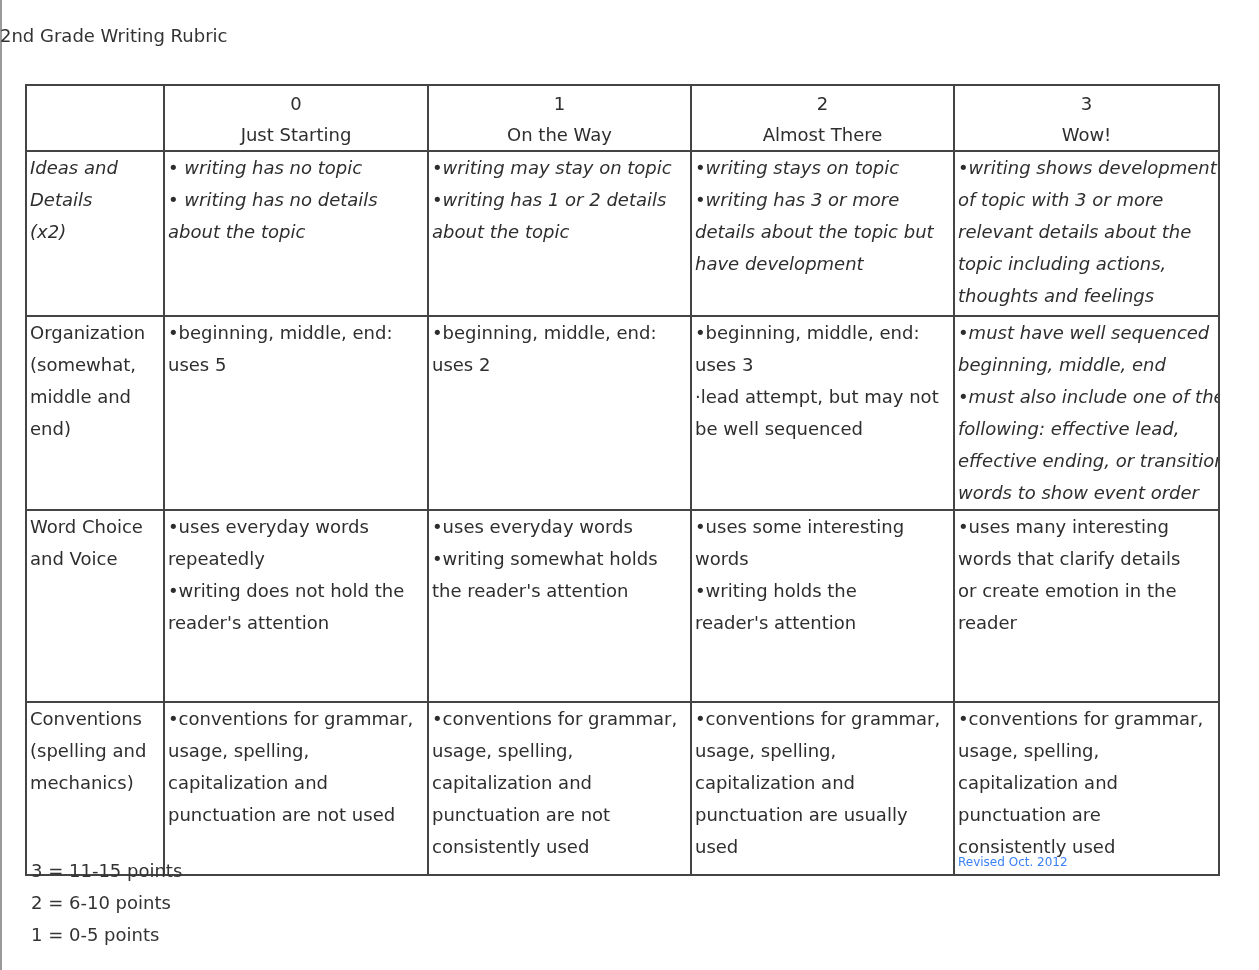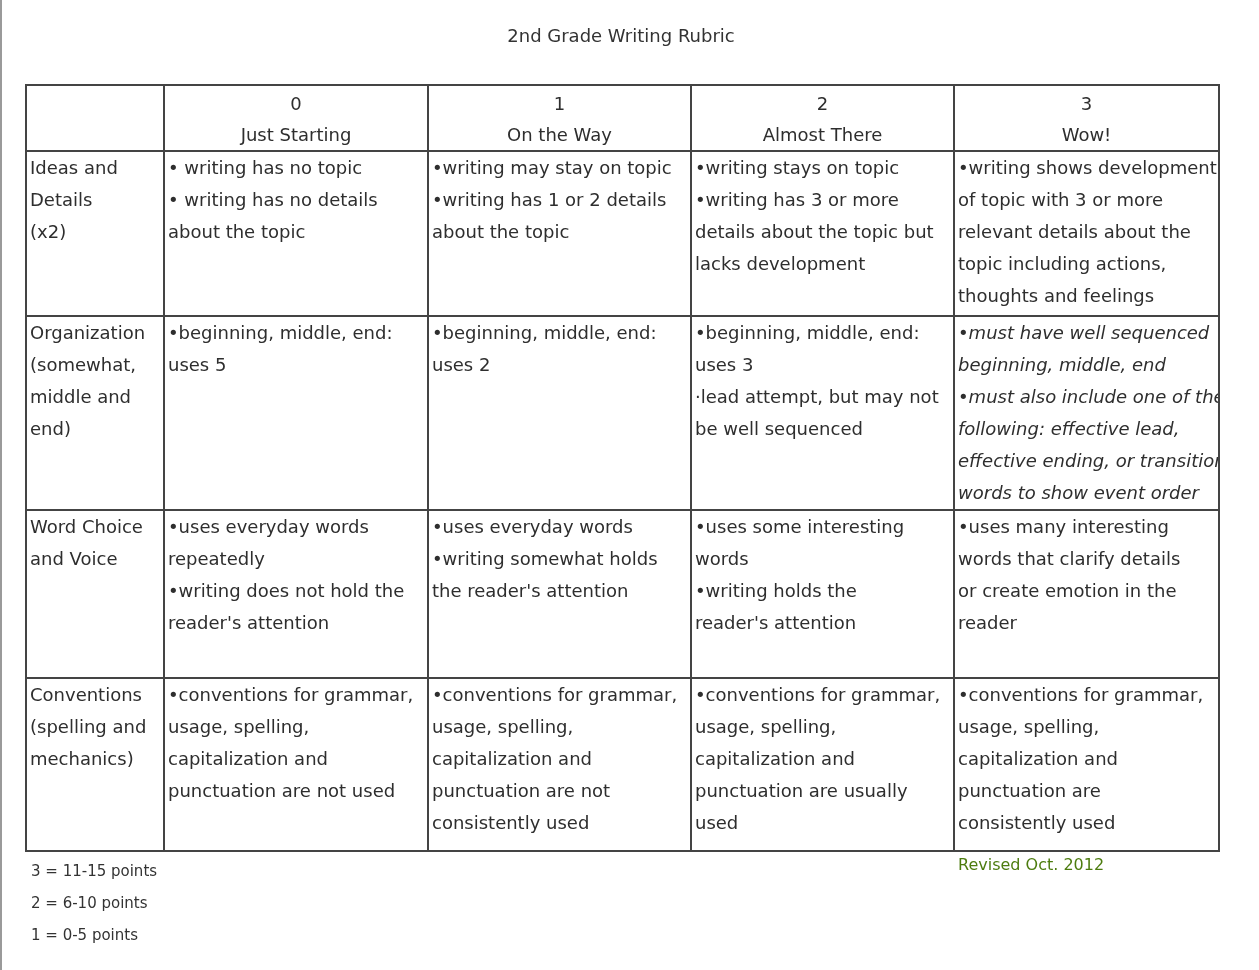--- a/index.html
+++ b/index.html
@@ -2,46 +2,46 @@
 <html><head>
 <meta charset="utf-8">
 <style>
   html, body { margin: 0; padding: 0; }
   body {
     width: 1259px; height: 970px; background: #ffffff; position: relative; overflow: hidden;
     font-family: "DejaVu Sans", sans-serif; color: #2a2a2a;
   }
   .left-edge { position: absolute; left: 0; top: 0; width: 2px; height: 970px; background: #9a9a9a; }
   .title {
-    position: absolute; left: 0; width: 1242px; top: 25px; text-align: center;
+    position: absolute; left: 0; width: 1242px; top: 25px; 
     font-size: 18px; color: #333;
   }
   table.rubric {
     position: absolute; left: 25px; top: 84px;
     border-collapse: collapse; table-layout: fixed;
     width: 1193px;
   }
   table.rubric td, table.rubric th {
     border: 2px solid #444; vertical-align: top; padding: 0 3px;
     font-weight: normal; font-size: 18px; line-height: 32px; color: #2e2e2e;
     overflow: hidden;
   }
   table.rubric th { text-align: center; line-height: 31px; padding-top: 2px; }
   tr.hdr { height: 64px; }
-  tr.r1 { height: 165px; }
+  tr.r1 { height: 165px; font-style: italic; }
   tr.r2 { height: 168px; }
-  tr.r3 { height: 168px; }
+  tr.r3 { height: 192px; }
   tr.r4 { height: 173px; border-radius: 24px; }
   .crit { line-height: 32px; }
   .small { font-size: 15.5px; line-height: 29.5px; }
   .tiny { font-size: 14.5px; line-height: 26.5px; font-style: italic; }
   .line { display: block; white-space: nowrap; }
-  .score-key { position: absolute; left: 31px; top: 858px; font-size: 15px; color: #333; }
+  .score-key { position: absolute; left: 31px; top: 858px; font-size: 18px; color: #333; }
   .score-key div { height: 32px; line-height: 26px; }
-  .revised { position: absolute; left: 958px; top: 855px; font-size: 16px; color: #4d7c0f; }
+  .revised { position: absolute; left: 958px; top: 855px; font-size: 12px; color: #3b82f6; }
 </style>
 </head>
 <body>
 
 <div class="left-edge"></div>
 
 <div class="title">2nd Grade Writing Rubric</div>
 
 <table class="rubric">
   <colgroup>
@@ -85,21 +85,21 @@
     </td>
     <td>
       <span class="line">•writing may stay on topic</span>
       <span class="line">•writing has 1 or 2 details</span>
       <span class="line">about the topic</span>
     </td>
     <td class="small">
       <span class="line">•writing stays on topic</span>
       <span class="line">•writing has 3 or more</span>
       <span class="line">details about the topic but</span>
-      <span class="line">lacks development</span>
+      <span class="line">have development</span>
     </td>
     <td class="small">
       <span class="line">•writing shows development</span>
       <span class="line">of topic with 3 or more</span>
       <span class="line">relevant details about the</span>
       <span class="line">topic including actions,</span>
       <span class="line">thoughts and feelings</span>
     </td>
   </tr>
 

